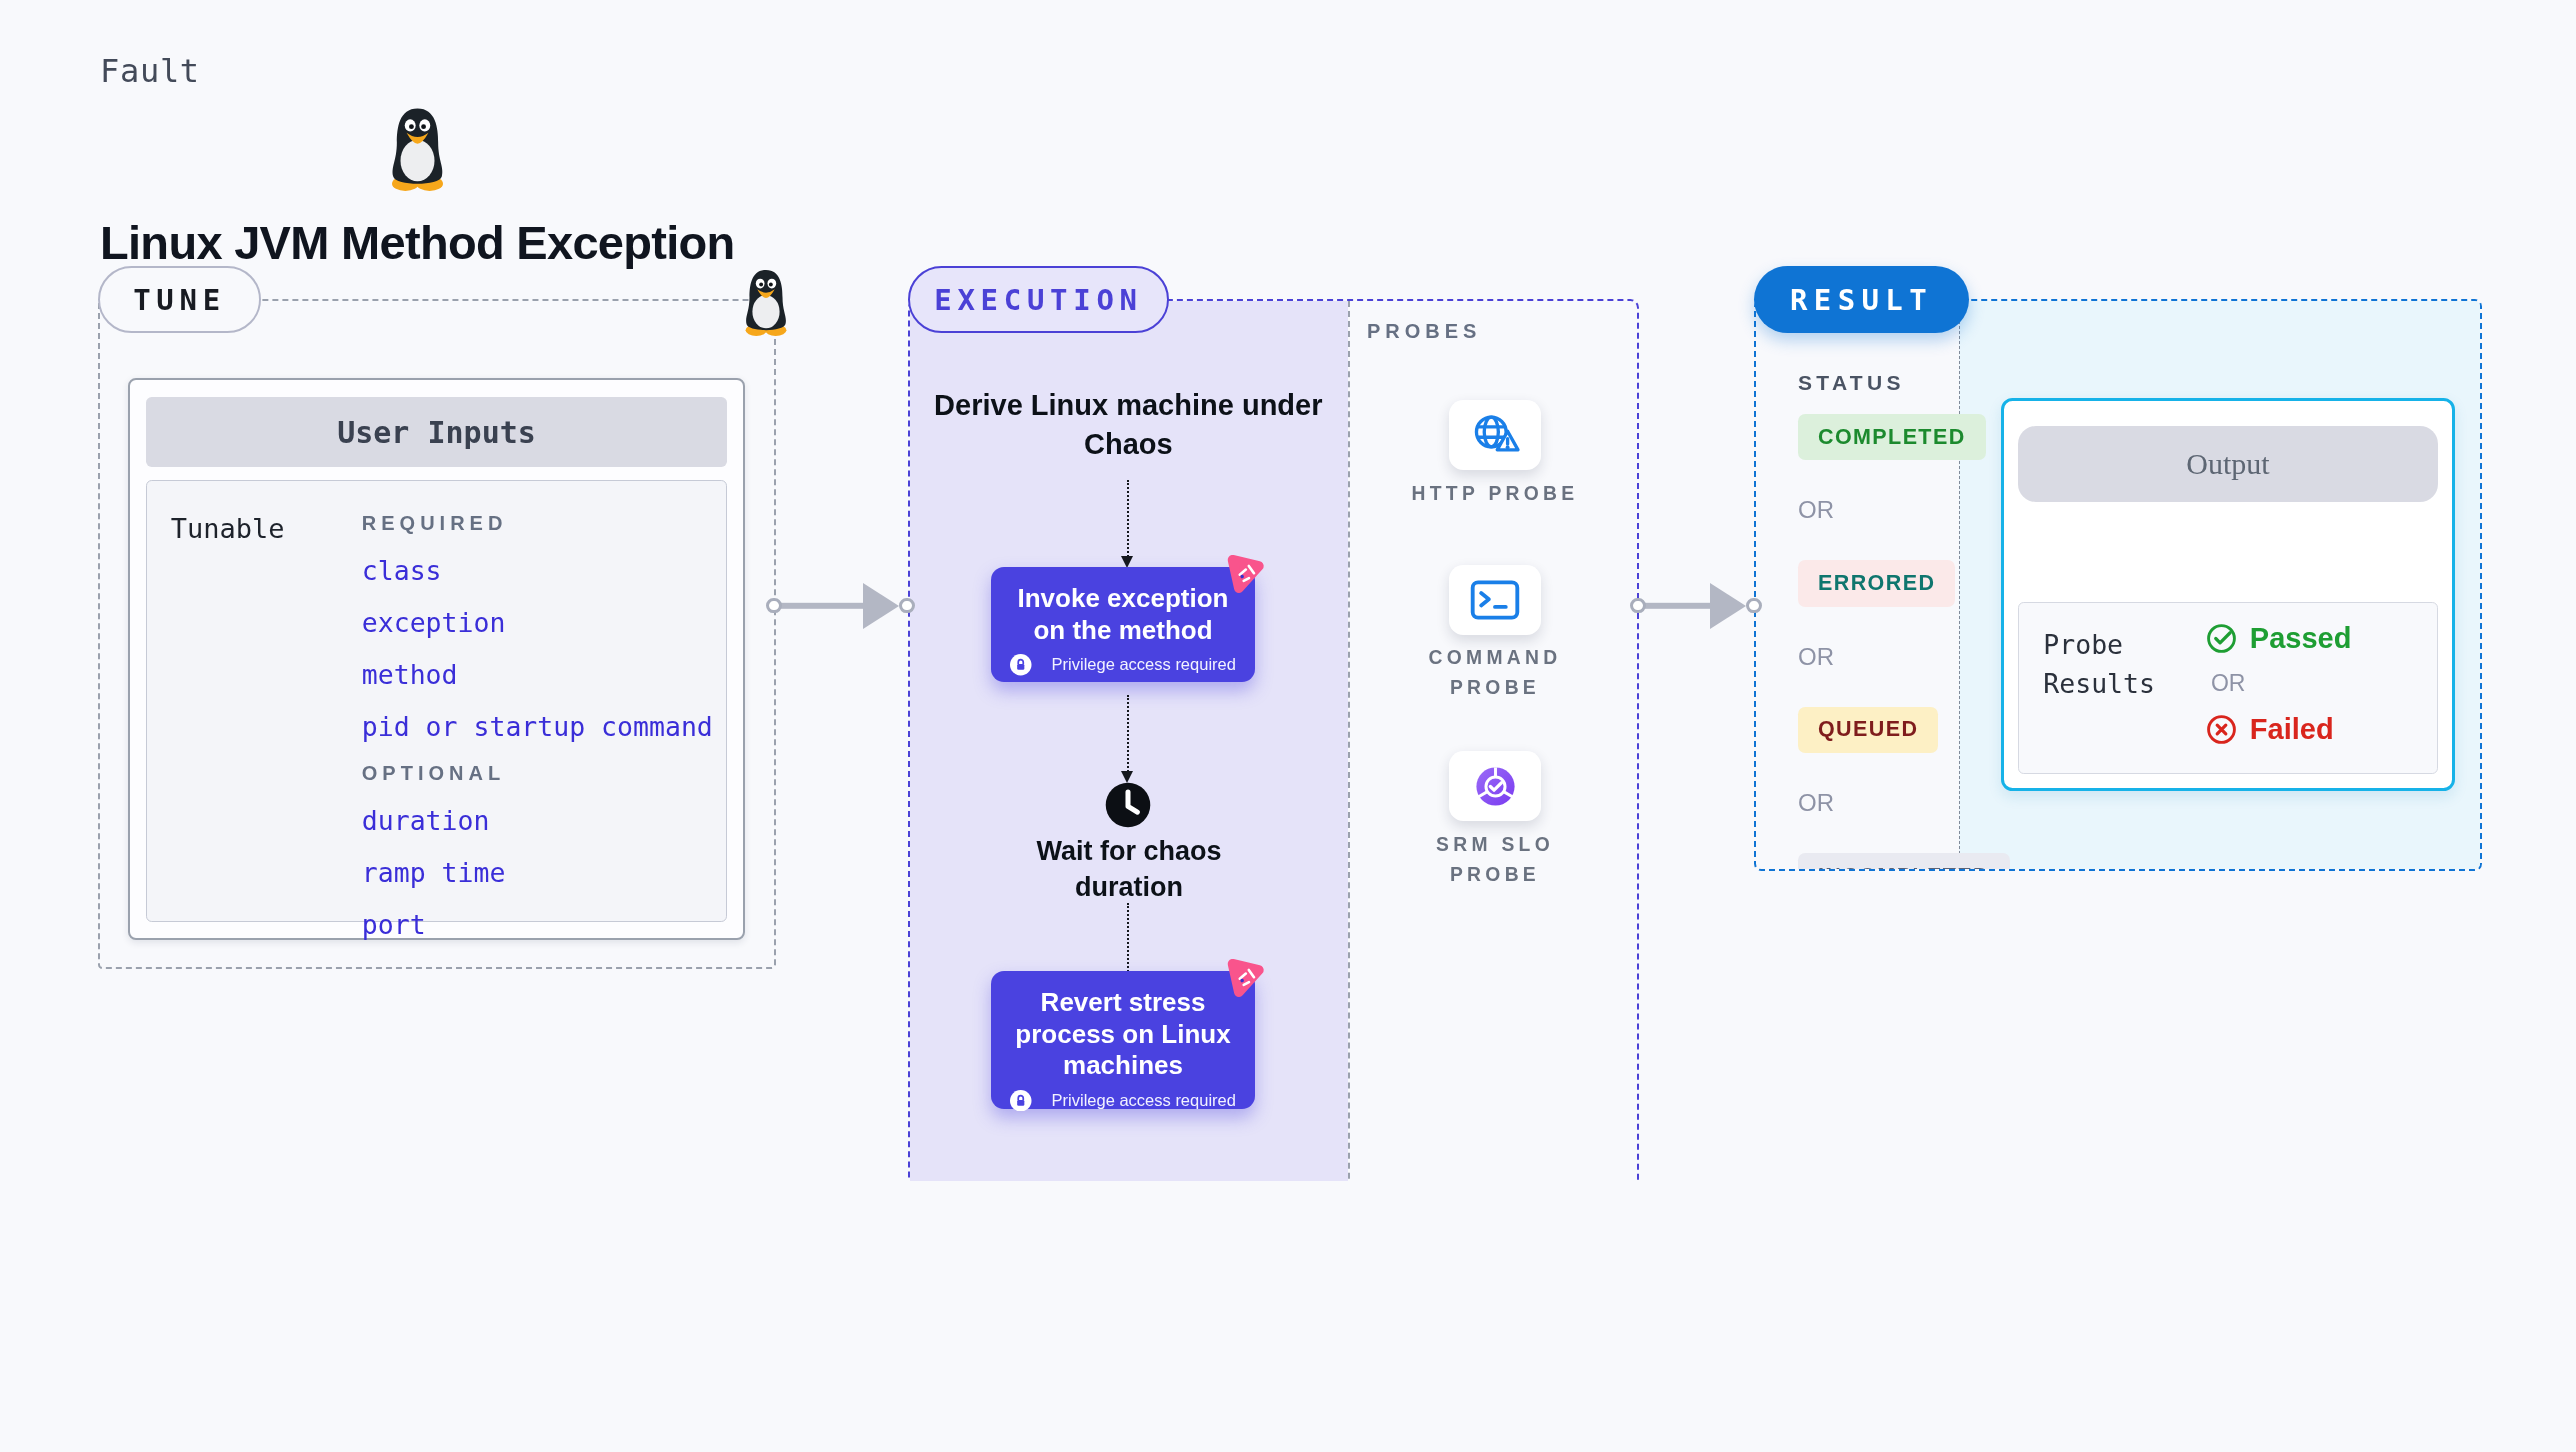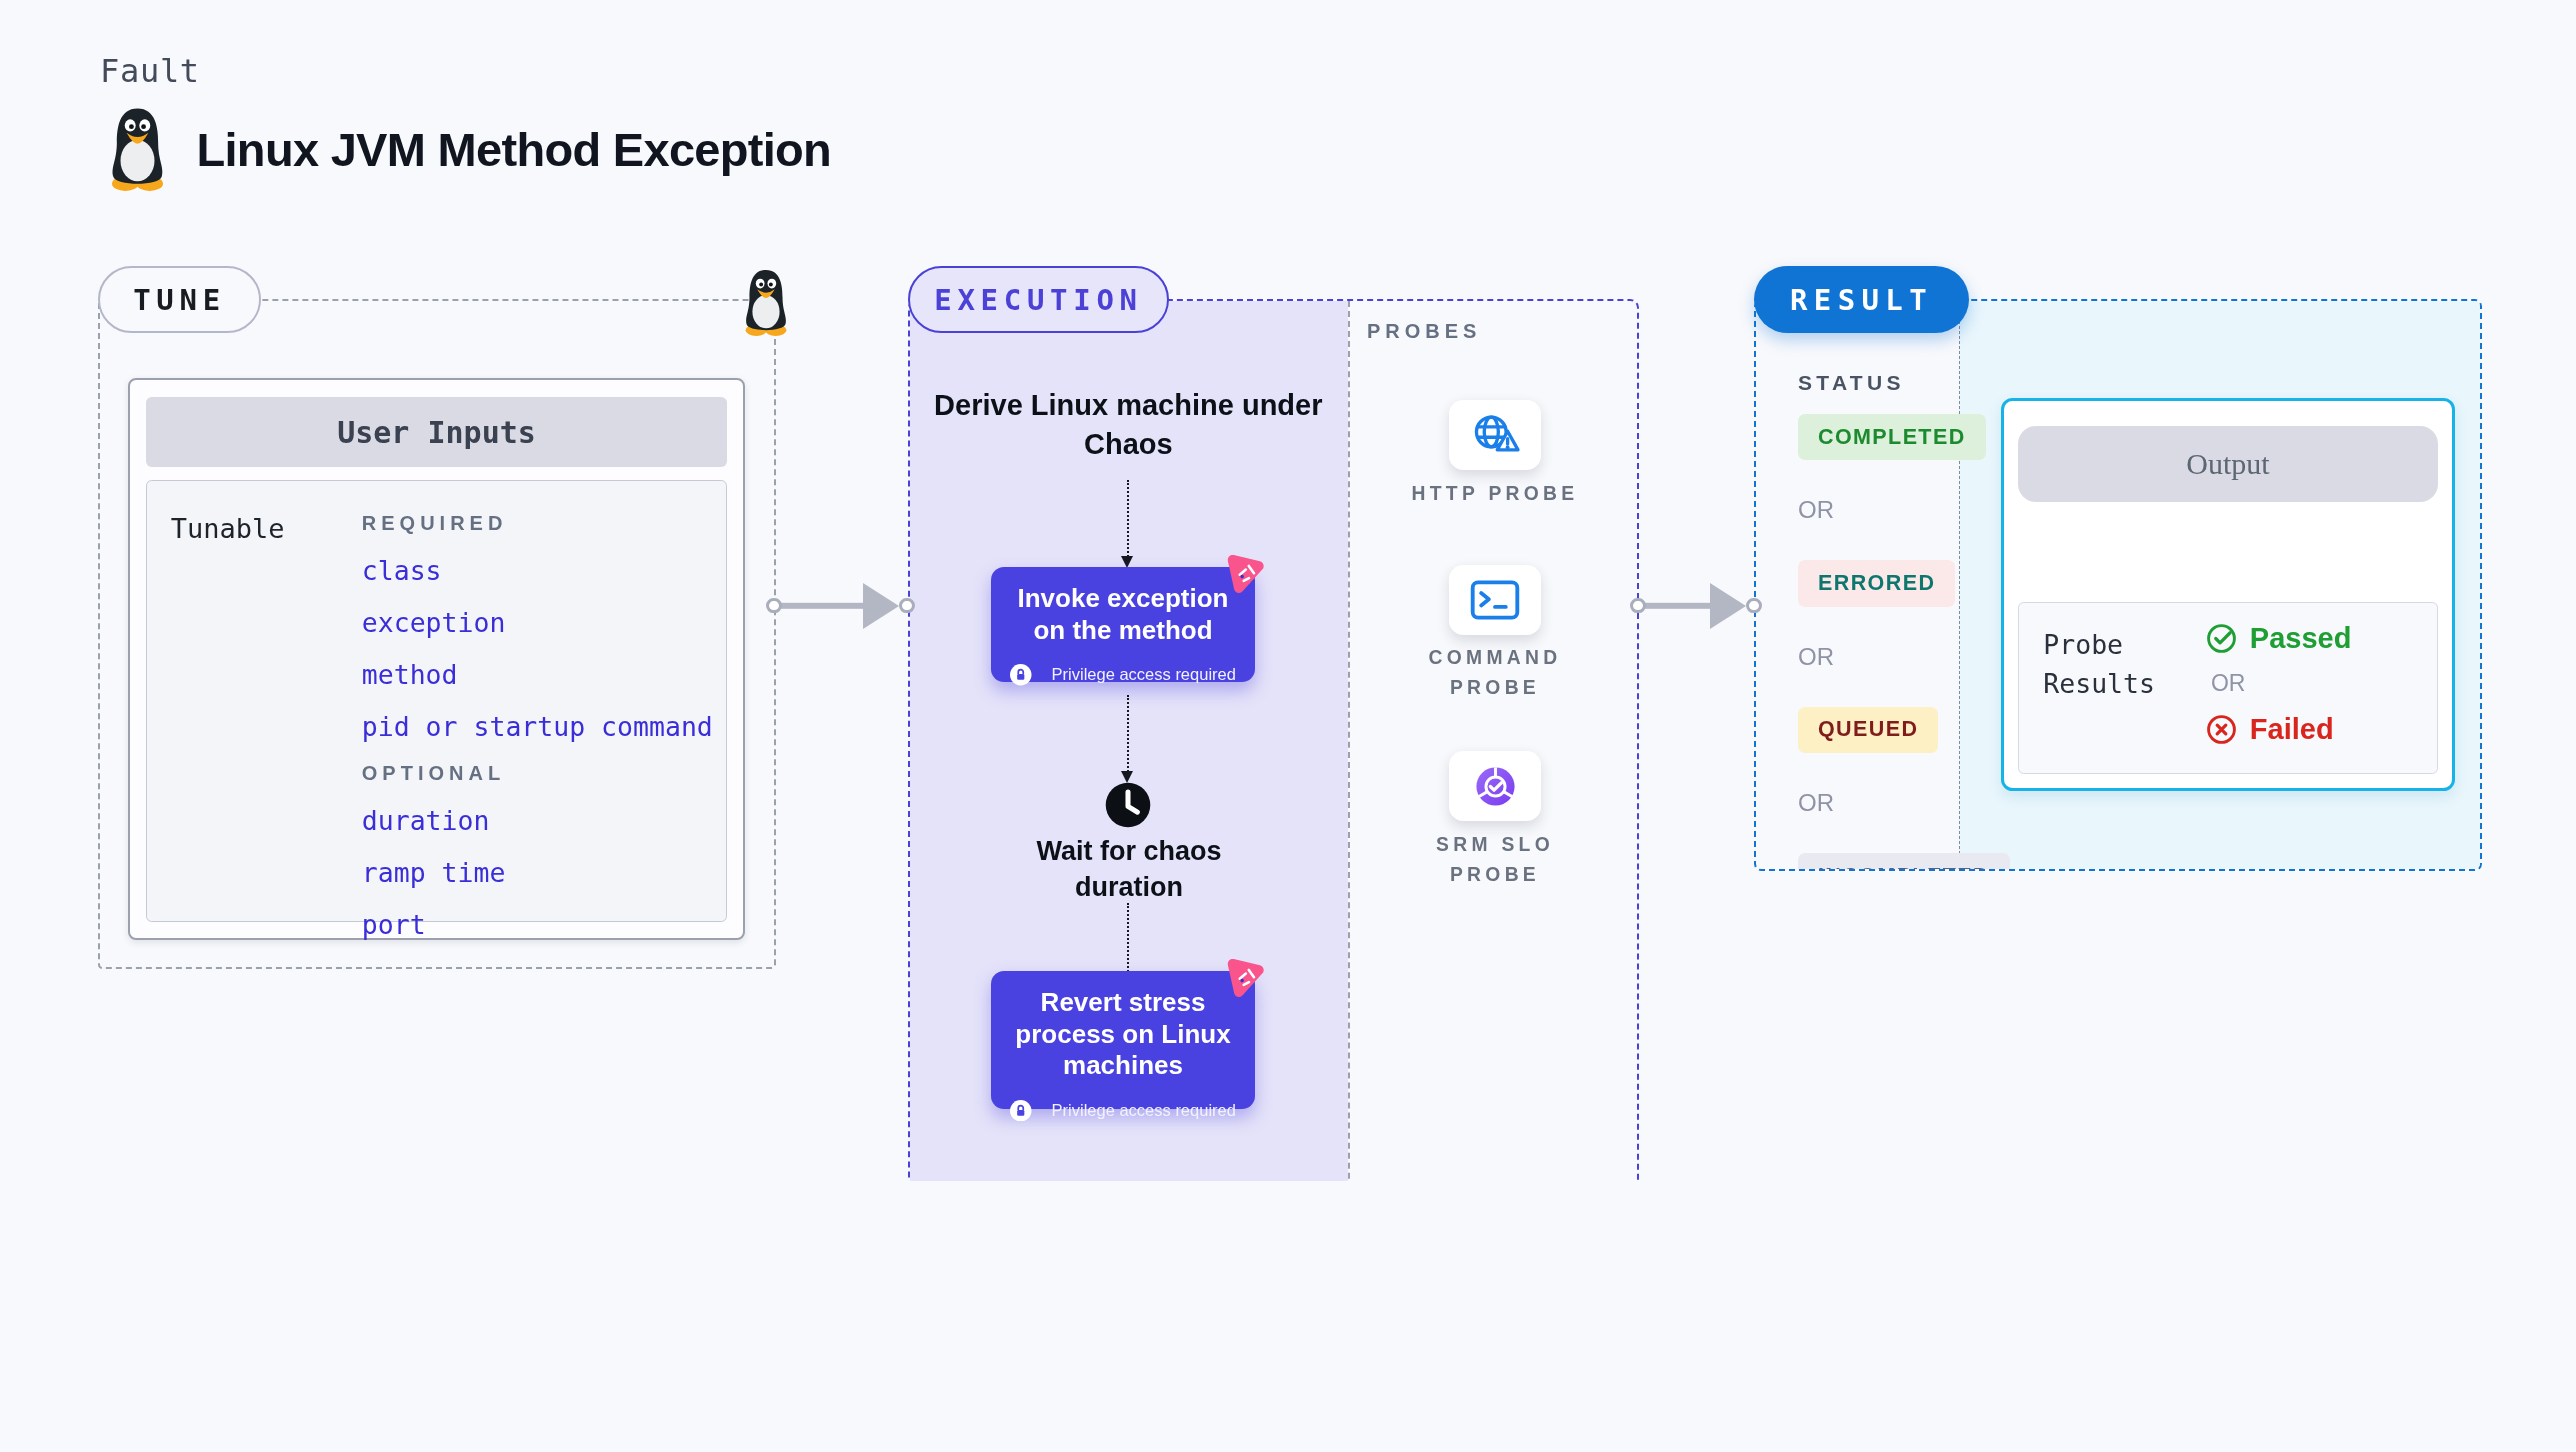--- a/index.html
+++ b/index.html
@@ -3,21 +3,21 @@
 <meta charset="utf-8">
 <style>
   html,body{margin:0;padding:0;background:#f8f9fc;}
   *{box-sizing:border-box;}
   .canvas{position:relative;width:2576px;height:1181px;background:#f8f9fc;
           font-family:"Liberation Sans",sans-serif;overflow:hidden;}
 
   
   .kicker{position:absolute;left:100px;top:52px;font-family:"DejaVu Sans Mono",monospace;
           font-size:32px;color:#434a59;letter-spacing:0.7px;}
-  .title-row{position:absolute;left:100px;top:106px;display:flex;align-items:center;gap:21.5px;}
+  .title-row{position:absolute;left:100px;top:106px;display:flex;align-items:center;gap:21.5px;flex-direction:column;}
   .title-row h1{margin:0;font-size:47px;font-weight:bold;color:#10151f;letter-spacing:-0.7px;}
   .tux-lg{width:75px;height:85px;}
   .tux-sm{position:absolute;left:736px;top:268px;width:60px;height:68px;z-index:6;}
 
   
   .pill{position:absolute;display:flex;align-items:center;justify-content:center;
         border-radius:43px;font-family:"DejaVu Sans Mono",monospace;font-weight:bold;
         font-size:29px;letter-spacing:5.7px;z-index:5;}
   .tune-pill{left:98px;top:266px;width:163px;height:67px;background:#f8f9fc;
              border:2.1px solid #b4b7c9;color:#181b22;}
@@ -79,21 +79,21 @@
                        border-top:12px solid #15181e;}
   .da-1{left:217px;top:179px;height:77px;}
   .da-2{left:217px;top:394px;height:77px;}
   .da-3{left:217px;top:602px;height:69px;}
   .action-card{position:absolute;left:81px;width:264px;background:#4a42e0;border-radius:13px;
                box-shadow:0 8.6px 17px rgba(74,66,224,.35);color:#ffffff;text-align:center;
                padding:15.8px 13px 14.3px;}
   .card-invoke{top:266px;height:115px;}
   .card-revert{top:670px;height:138px;}
   .action-card .card-title{font-size:26px;font-weight:bold;line-height:1.22;}
-  .lock-row{margin-top:18px;display:flex;align-items:center;justify-content:center;gap:20px;
+  .lock-row{margin-top:8px;display:flex;align-items:center;justify-content:center;gap:20px;
             font-size:16.5px;color:#f2f2ff;}
   .lock-row svg{width:21.5px;height:21.5px;flex:0 0 auto;}
   .chaos-badge{position:absolute;right:-11.5px;top:-15.8px;width:44px;height:42px;transform:rotate(-6deg);}
   .clock-wrap{position:absolute;left:195px;top:481px;width:46px;height:46px;}
 
   
   .probes-label{position:absolute;left:457px;top:18.6px;font-size:20px;letter-spacing:5px;
                 color:#667083;font-weight:600;}
   .probe-card{position:absolute;left:539px;width:92px;height:70px;background:#ffffff;
               border-radius:14.3px;box-shadow:0 5.7px 13px rgba(25,35,65,.14);

